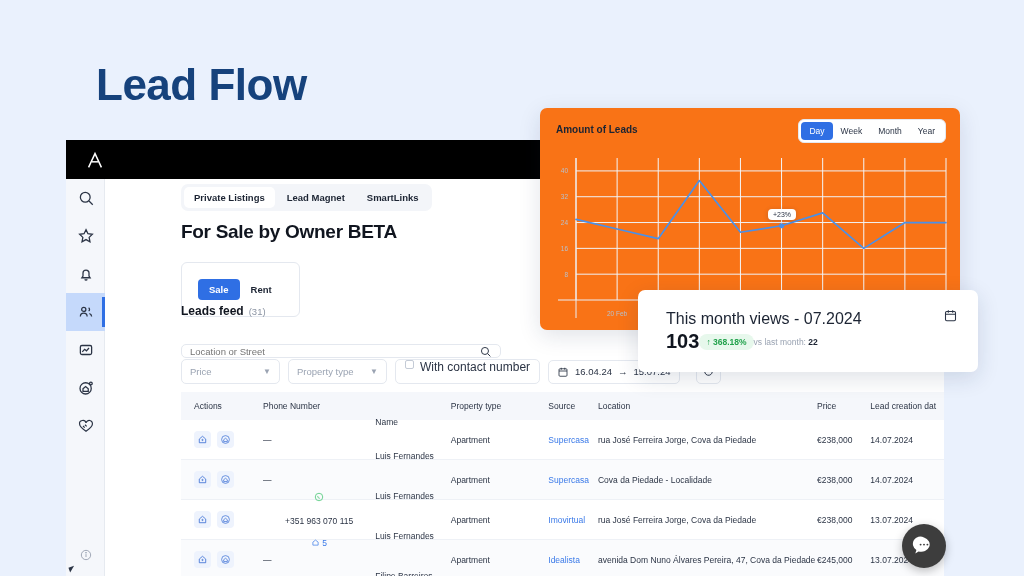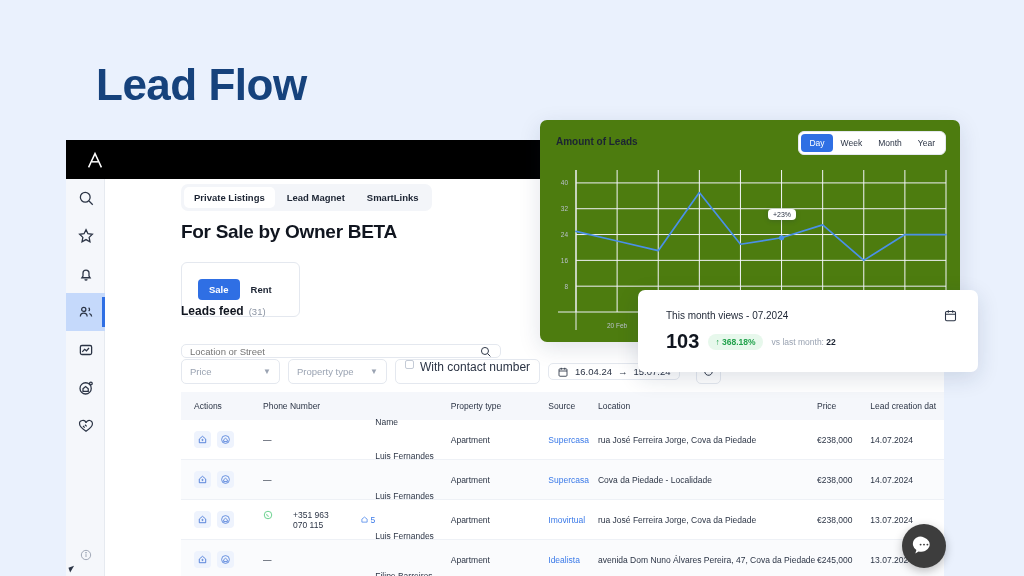--- a/index.html
+++ b/index.html
@@ -188,21 +188,21 @@
     display: flex; align-items: flex-start; gap: 6px;
     padding: 0 9px;
     font-size: 12px; color: #2b3445;
   }
   .box {
     width: 9px; height: 9px;
     border: 1px solid #c4cbd6;
     border-radius: 2px;
   }
   #daterange {
-    height: 17px;
+    height: 24px;
     border: 1px solid #e4e8ef;
     border-radius: 5px;
     display: flex; align-items: center; gap: 6px;
     padding: 0 8px;
     font-size: 9.5px; color: #2b3445;
   }
   #refresh-btn {
     width: 25px; height: 25px;
     border: 1px solid #e4e8ef;
     border-radius: 5px;
@@ -237,31 +237,31 @@
   .c-price    { width: 58px; }
   .c-date     { width: 80px; }
   .src-link { color: #3b7ae8; margin-top: 20px; }
   .act-ico {
     width: 17px; height: 17px;
     background: #eef3fd;
     border-radius: 4px;
     display: flex; align-items: center; justify-content: center;
     color: #3b6fd4;
   }
-  .phone-wrap { display: flex; gap: 20px; }
+  .phone-wrap { display: flex; align-items: center; gap: 12px; flex-direction: column; }
   .wa-ico { color: #3ec46d; }
   .house-badge { display: flex; align-items: center; gap: 2px; color: #3b7ae8; }
   .dash { color: #2b3445; }
 
   
   #chart-card {
     position: absolute;
-    left: 540px; top: 120px;
+    left: 540px; top: 108px;
     width: 420px; height: 222px;
-    background: #4d7c0f;
+    background: #f97316;
     border-radius: 7px;
     box-shadow: 0 6px 22px rgba(24,40,80,0.13);
     overflow: hidden;
   }
   #chart-title {
     position: absolute; left: 16px; top: 16px;
     font-size: 10px; font-weight: bold; color: #1c2433;
   }
   #period-toggle {
     position: absolute; right: 14px; top: 11px;
@@ -298,25 +298,25 @@
     position: absolute;
     left: 638px; top: 290px;
     width: 340px; height: 82px;
     background: #fff;
     border-radius: 7px;
     box-shadow: 0 6px 22px rgba(24,40,80,0.14);
     z-index: 30;
   }
   #stats-label {
     position: absolute; left: 28px; top: 20px;
-    font-size: 10px; color: #1c2433;
+    font-size: 16px; color: #1c2433;
   }
   #stats-row {
     position: absolute; left: 28px; top: 40px;
-    display: flex; align-items: center; gap: 9px;
+    display: flex; align-items: center; gap: 0;
   }
   #stats-value { font-size: 20px; font-weight: bold; color: #10151f; }
   #stats-delta {
     background: #e7f8ec;
     color: #22a24c;
     font-size: 8.5px; font-weight: bold;
     border-radius: 9px;
     padding: 3px 7px;
   }
   #stats-vs { font-size: 8.5px; color: #9aa3b2; }

